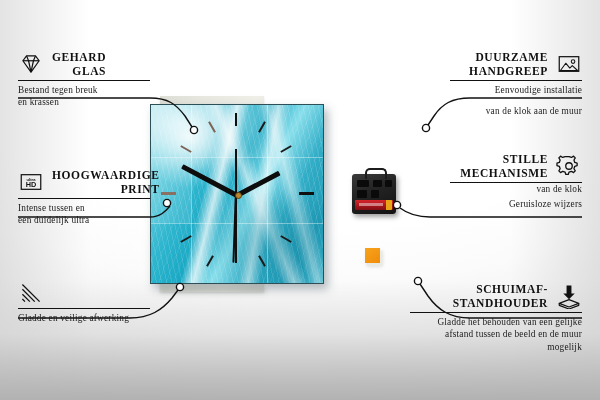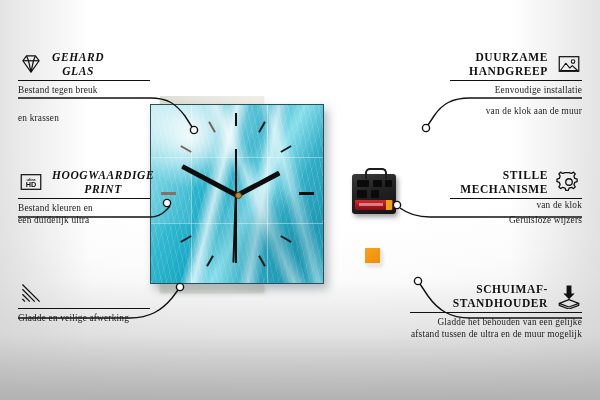--- a/index.html
+++ b/index.html
@@ -122,21 +122,21 @@
   
   .callout{position:absolute;}
   .co-head{display:flex;align-items:center;gap:8px;}
   .co-title{
     font-weight:bold;font-size:11.5px;letter-spacing:.6px;color:#111;
     line-height:1.22;text-transform:uppercase;
   }
   .rule{height:1px;background:#111;margin-top:2px;}
   .co-desc{font-size:9.3px;color:#1b1b1b;line-height:1.32;margin-top:3px;letter-spacing:.2px;}
   .left .co-head{justify-content:flex-start;}
-  .left .co-title{text-align:center;font-style:italic;}
+  .left .co-title{text-align:right;}
   .left .co-desc{text-align:left;}
   .right .co-head{justify-content:flex-end;}
   .right .co-title{text-align:right;}
   .right .co-desc{text-align:right;}
   .ico{width:26px;height:26px;flex:0 0 26px;display:block;}
 
   
   .wires{position:absolute;inset:0;pointer-events:none;}
 </style>
 </head>
@@ -232,37 +232,37 @@
             <path d="M21.5 6 L19 12 L16 26"></path>
         </g>
       </svg>
       <div>
         <div class="co-title">GEHARD</div>
         <div class="co-title">GLAS</div>
       </div>
     </div>
     <div class="rule"></div>
     <div class="co-desc">Bestand tegen breuk</div>
-    <div class="co-desc" style="margin-top:16px">en krassen</div>
+    <div class="co-desc" style="margin-top:0">en krassen</div>
   </div>
 
   <div class="callout left" style="left:18px;top:168px;width:132px;">
     <div class="co-head">
       <svg class="ico" viewBox="0 0 32 32">
         <rect x="4" y="7" width="24" height="18" fill="none" stroke="#111" stroke-width="1.5"></rect>
         <text x="16" y="14.6" font-family="Liberation Sans, sans-serif" font-size="5" font-weight="bold" text-anchor="middle" fill="#111">ultra</text>
         <text x="16" y="22.5" font-family="Liberation Sans, sans-serif" font-size="9" font-weight="bold" text-anchor="middle" fill="#111">HD</text>
       </svg>
       <div>
         <div class="co-title">HOOGWAARDIGE</div>
         <div class="co-title">PRINT</div>
       </div>
     </div>
     <div class="rule"></div>
-    <div class="co-desc">Bestand kleuren en</div>
+    <div class="co-desc">Intense tussen en</div>
     <div class="co-desc" style="margin-top:0">een duidelijk ultra</div>
   </div>
 
   <div class="callout left" style="left:18px;top:280px;width:132px;">
     <div class="co-head">
       <svg class="ico" viewBox="0 0 32 32">
         <g stroke="#111" stroke-width="1.6" stroke-linecap="square">
           <path d="M6 6 L26 26"></path>
             <path d="M6 12 L20 26"></path>
             <path d="M6 18 L14 26"></path>
@@ -284,21 +284,21 @@
         <rect x="4" y="7" width="24" height="18" fill="none" stroke="#111" stroke-width="1.5"></rect>
         <circle cx="21" cy="13" r="2.2" fill="none" stroke="#111" stroke-width="1.3"></circle>
         <path d="M5.5 24 L12 15 L17 21 L20 18 L26.5 24 Z" fill="none" stroke="#111" stroke-width="1.3" stroke-linejoin="round"></path>
       </svg>
     </div>
     <div class="rule"></div>
     <div class="co-desc">Eenvoudige installatie</div>
     <div class="co-desc" style="margin-top:9px">van de klok aan de muur</div>
   </div>
 
-  <div class="callout right" style="left:450px;top:168px;width:132px;">
+  <div class="callout right" style="left:450px;top:152px;width:132px;">
     <div class="co-head">
       <div>
         <div class="co-title">STILLE</div>
         <div class="co-title">MECHANISME</div>
       </div>
       <svg class="ico" viewBox="0 0 32 32">
         <path d="M16 4.5 l3 1 2.6-1.6 2.1 2.1 -1.6 2.6 1 3 2.9 .9 v3 l-2.9 .9 -1 3 1.6 2.6 -2.1 2.1 -2.6-1.6 -3 1 -.9 2.9 h-3 l-.9-2.9 -3-1 -2.6 1.6 -2.1-2.1 1.6-2.6 -1-3 -2.9-.9 v-3 l2.9-.9 1-3 -1.6-2.6 2.1-2.1 2.6 1.6 3-1 z" fill="none" stroke="#111" stroke-width="1.6" stroke-linejoin="round"></path>
         <circle cx="16" cy="16" r="4" fill="none" stroke="#111" stroke-width="1.6"></circle>
       </svg>
     </div>
@@ -314,16 +314,16 @@
         <div class="co-title">STANDHOUDER</div>
       </div>
       <svg class="ico" viewBox="0 0 32 32">
         <path d="M13 3 h6 v10 h4 l-7 7 -7-7 h4 z" fill="#111"></path>
         <path d="M16 20.5 L28 25 L16 29.5 L4 25 Z" fill="none" stroke="#111" stroke-width="1.5" stroke-linejoin="round"></path>
         <path d="M4 25 v2.5 L16 32 l12-4.5 V25" fill="none" stroke="#111" stroke-width="1.5" stroke-linejoin="round"></path>
       </svg>
     </div>
     <div class="rule"></div>
     <div class="co-desc">Gladde het behouden van een gelijke</div>
-    <div class="co-desc" style="margin-top:0">afstand tussen de ultra en de muur mogelijk</div>
+    <div class="co-desc" style="margin-top:0">afstand tussen de beeld en de muur mogelijk</div>
   </div>
 
 </div>
 
 </body></html>

